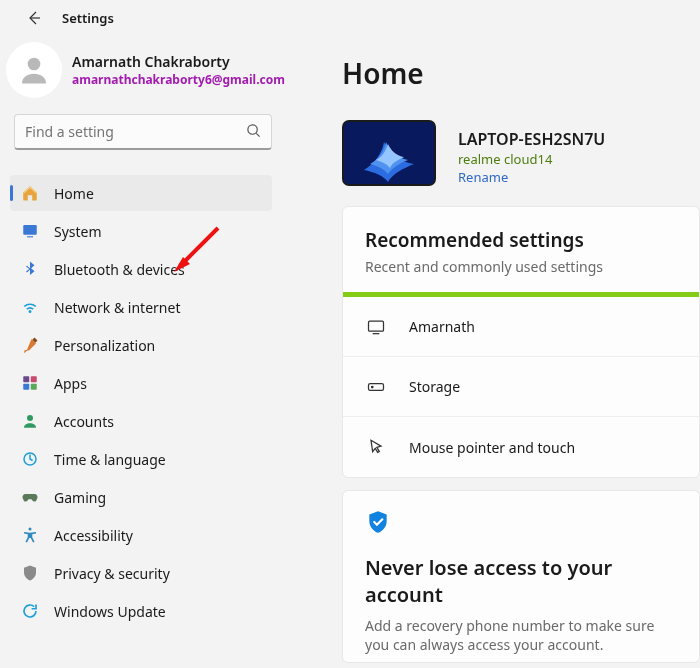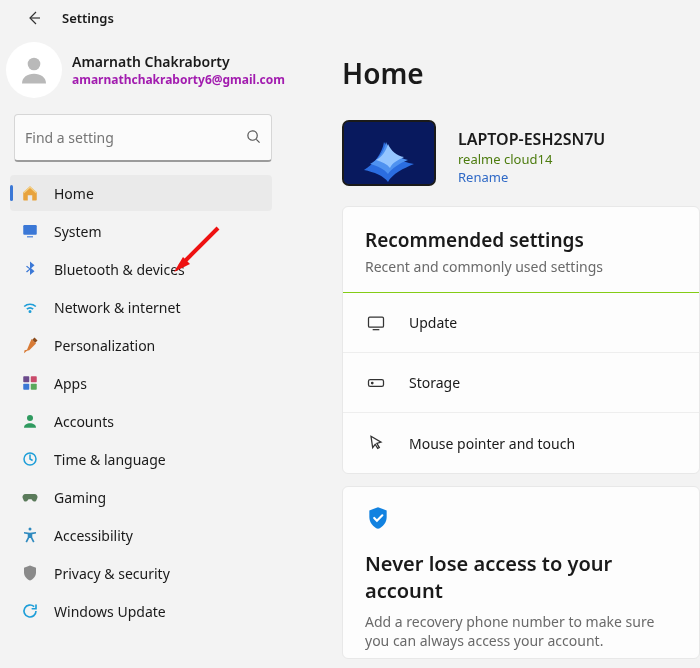--- a/index.html
+++ b/index.html
@@ -10,21 +10,21 @@
   .hdr .back{width:20px;height:20px;display:flex;align-items:center;justify-content:center;margin-right:18px;cursor:pointer;}
   .hdr .title{font-size:13px;font-weight:600;}
 
   
   .acct{display:flex;align-items:center;padding:8px 14px 10px 6px;}
   .avatar-wrap{width:56px;height:56px;border-radius:50%;background:#fff;display:flex;align-items:center;justify-content:center;color:#b5b5b5;margin-right:10px;}
   .acct-name{font-size:14px;font-weight:600;}
   .acct-email{font-size:12px;color:#a21caf;font-weight:bold;}
 
   
-  .search{margin:6px 14px 14px 14px;width:258px;height:48px;border:1px solid #d6d6d6;border-bottom:2px solid #9b9b9b;border-radius:4px;display:flex;align-items:center;padding:0 10px;background:#fbfbfb;}
+  .search{margin:6px 14px 14px 14px;width:258px;height:36px;border:1px solid #d6d6d6;border-bottom:2px solid #9b9b9b;border-radius:4px;display:flex;align-items:center;padding:0 10px;background:#fbfbfb;}
   .search input{flex:1;border:none;background:transparent;font-size:14px;outline:none;color:#666;}
   .search .sicon{color:#555;}
 
   
   .rail{position:absolute;left:0;top:175px;width:286px;}
   .nav{list-style:none;padding:0 14px 0 10px;}
   .nav li{display:flex;align-items:center;height:36px;border-radius:4px;padding:0 8px 0 10px;font-size:14px;cursor:pointer;position:relative;margin-bottom:2px;}
   .nav li .nicon{width:20px;height:20px;margin-right:14px;display:flex;align-items:center;justify-content:center;font-size:16px;}
   .nav li.active{background:#eaeaea;}
   .nav li.active::before{content:"";position:absolute;left:0;top:10px;bottom:10px;width:3px;background:#3b78d6;border-radius:2px;}
@@ -34,21 +34,21 @@
   .main h1{font-size:28px;font-weight:600;margin-bottom:28px;}
 
   .device{display:flex;align-items:flex-end;margin-bottom:20px;}
   .dev-thumb{width:94px;height:66px;border-radius:7px;background:#0a2a6c;border:2px solid #1a1a1a;margin-right:22px;position:relative;overflow:hidden;}
   .dev-thumb svg{position:absolute;inset:0;}
   .dev-name{font-size:16px;font-weight:600;}
   .dev-sub{font-size:13px;color:#4d7c0f;}
   .dev-link{font-size:13px;color:#2f69c6;cursor:pointer;}
 
   .card{background:#fdfdfd;border:1px solid #e8e8e8;border-radius:6px;}
-  .card-hdr{padding:20px 22px 16px 22px;border-bottom:1px solid #84cc16;}
+  .card-hdr{padding:20px 22px 16px 22px;border-bottom:5px solid #84cc16;}
   .card-hdr h2{font-size:19px;font-weight:600;margin-bottom:4px;}
   .card-hdr p{font-size:14px;color:#6a6a6a;}
   .setting-row{display:flex;align-items:center;height:60px;padding:0 22px;border-bottom:1px solid #eee;cursor:pointer;font-size:14px;}
   .setting-row:last-child{border-bottom:none;}
   .setting-row .ricn{width:22px;margin-right:22px;display:flex;align-items:center;justify-content:center;color:#333;}
 
   .card2{margin-top:12px;padding:18px 22px 8px 22px;}
   .shield{color:#1282e0;margin-bottom:14px;}
   .card2 h3{font-size:20px;font-weight:600;margin-bottom:8px;}
   .card2 p{font-size:14px;color:#6a6a6a;}
@@ -227,21 +227,21 @@
       <h2>Recommended settings</h2>
       <p>Recent and commonly used settings</p>
     </div>
     <div class="setting-row">
       <span class="ricn">
           <svg width="20" height="20" viewBox="0 0 24 24" fill="none" stroke="#333" stroke-width="1.5">
             <rect x="3" y="5" width="18" height="12" rx="1.5"></rect>
             <path d="M8 20h8"></path>
           </svg>
         </span>
-      <span>Update</span>
+      <span>Amarnath</span>
     </div>
     <div class="setting-row">
       <span class="ricn">
           <svg width="20" height="20" viewBox="0 0 24 24" fill="none" stroke="#333" stroke-width="1.5">
             <rect x="3" y="8" width="18" height="8" rx="2"></rect>
             <circle cx="7.5" cy="12" r="0.9" fill="#333"></circle>
           </svg>
         </span>
       <span>Storage</span>
     </div>

